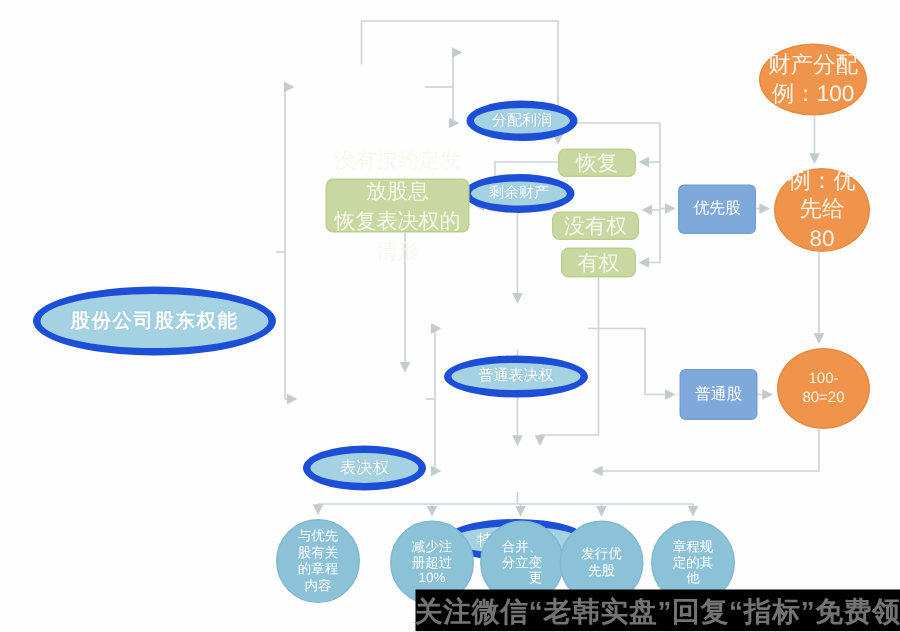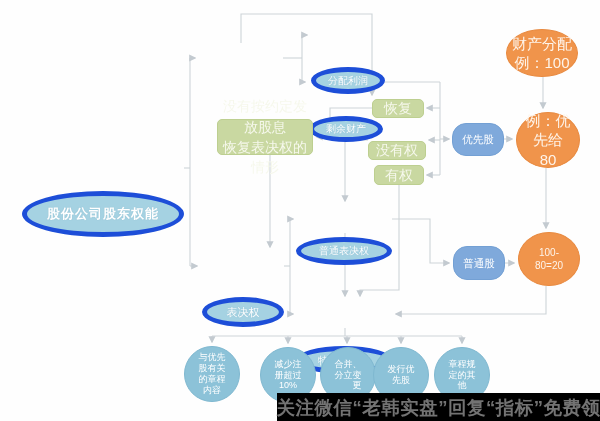--- a/index.html
+++ b/index.html
@@ -15,21 +15,21 @@
   }
   .ellipse-blue{
     background:#a5d2e2;border:5px solid #1d4ed8;border-radius:50%;
     font-size:11px;text-shadow:0 0 1px rgba(120,170,190,.55);margin-top:46px;
   }
   .circle-blue{
     background:#8cc2d8;border:1px solid #7fb8d0;border-radius:50%;
     font-size:9px;line-height:1.2;
   }
   .rect-blue{
-    background:#7fa9db;border:1px solid #73a0d4;border-radius:14px;font-size:10.5px;
+    background:#7fa9db;border:1px solid #73a0d4;border-radius:4px;font-size:10.5px;
   }
   .rect-green{
     background:#c9d8a1;border:1px solid #bdcf90;border-radius:5px;
     font-size:14px;color:#f6f8ec;
   }
   .ellipse-orange{
     background:#f0944b;border:1px solid #e88a40;border-radius:50%;
     font-size:15px;color:#fef4ea;line-height:1.3;
   }
   .big{font-size:13px;letter-spacing:1px;font-weight:bold;}

